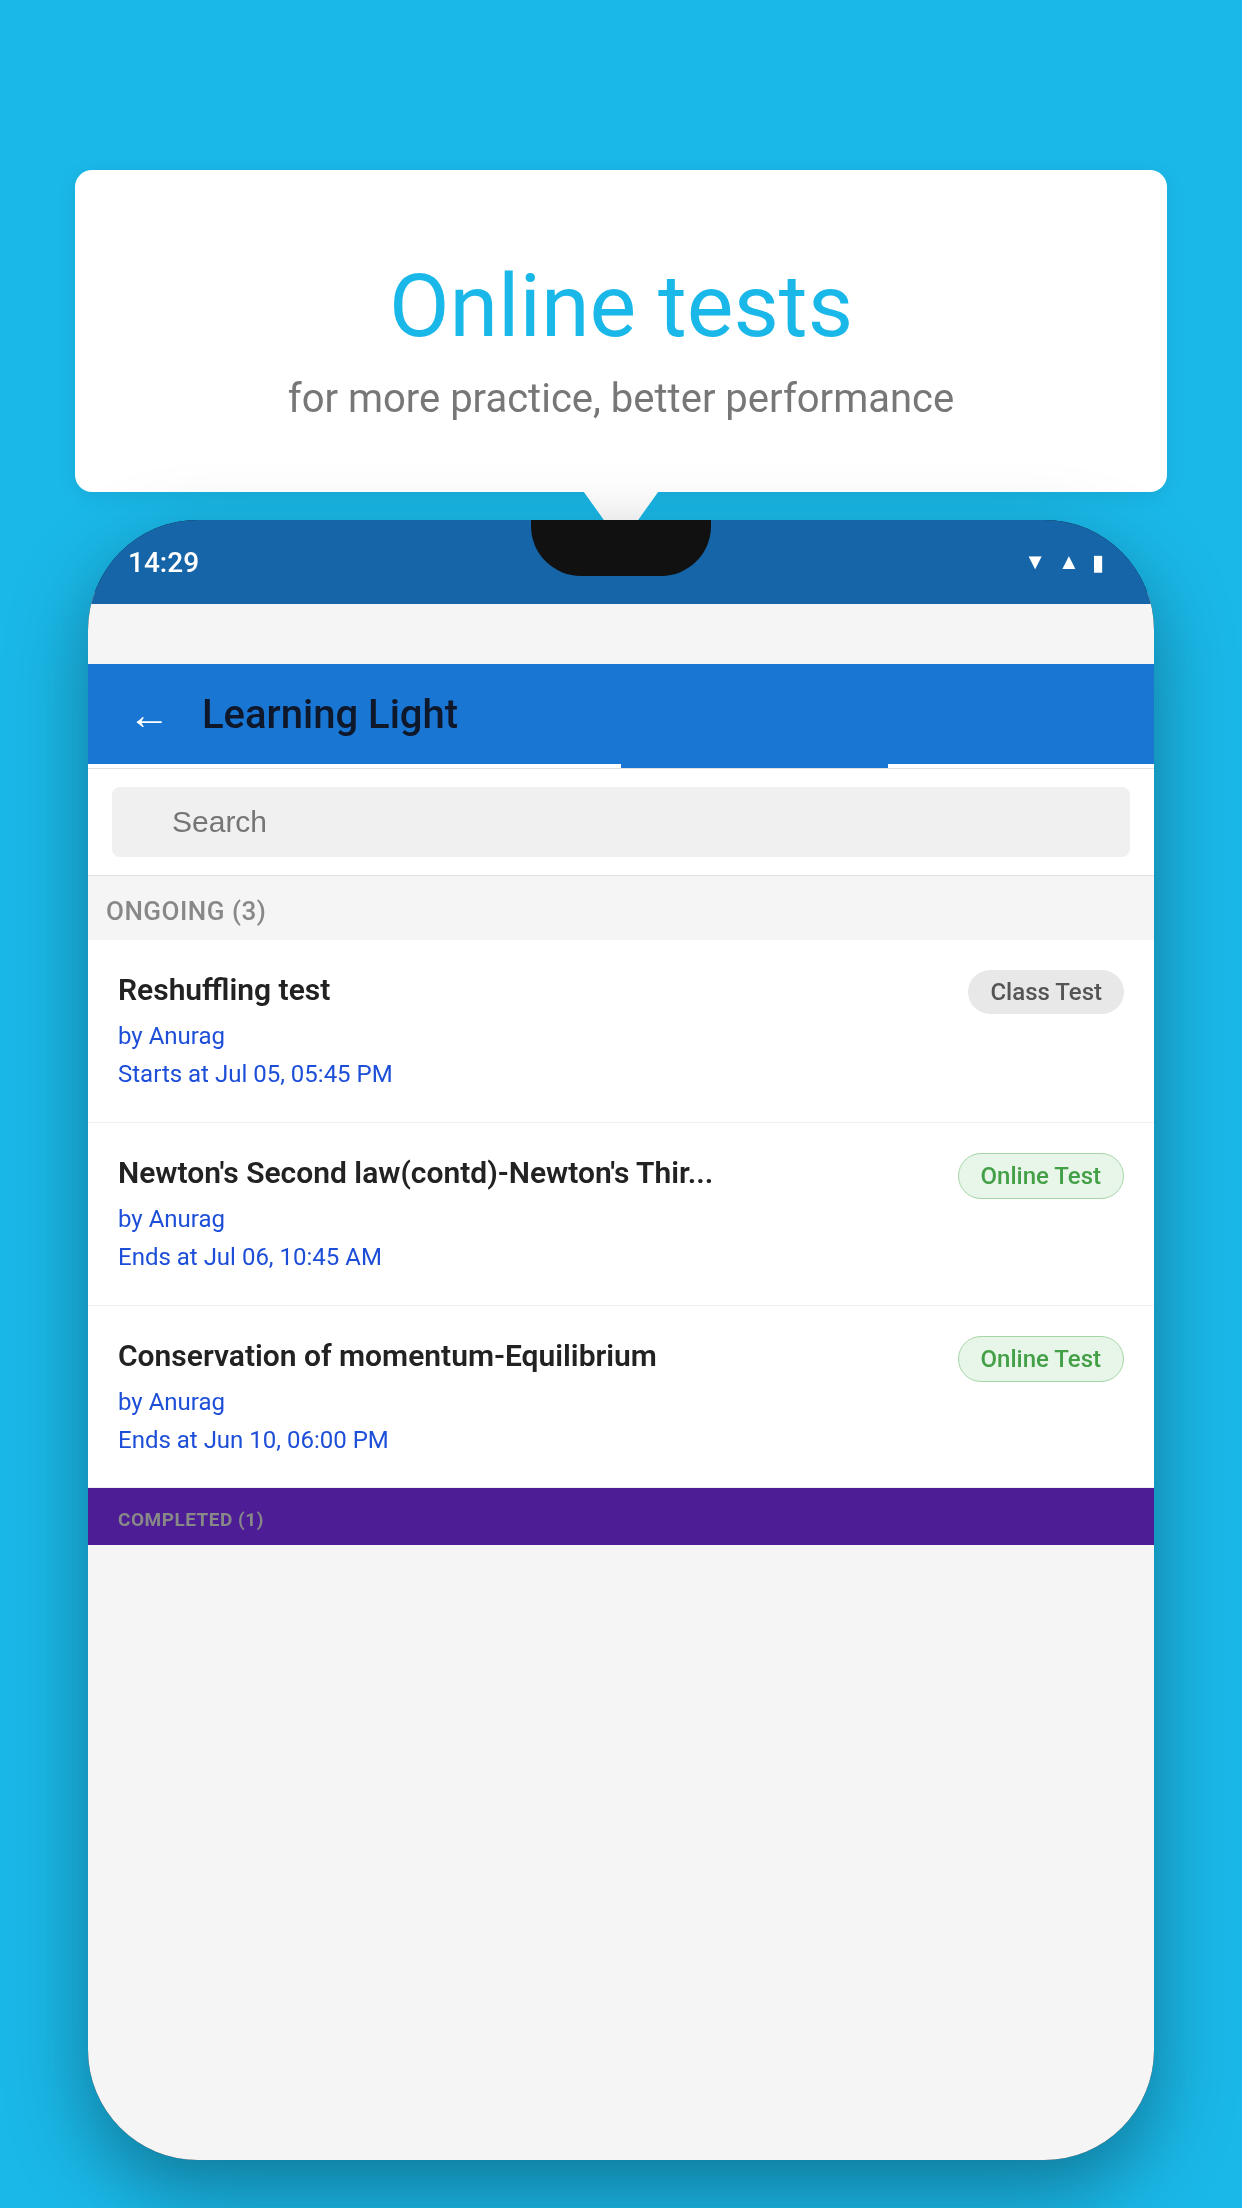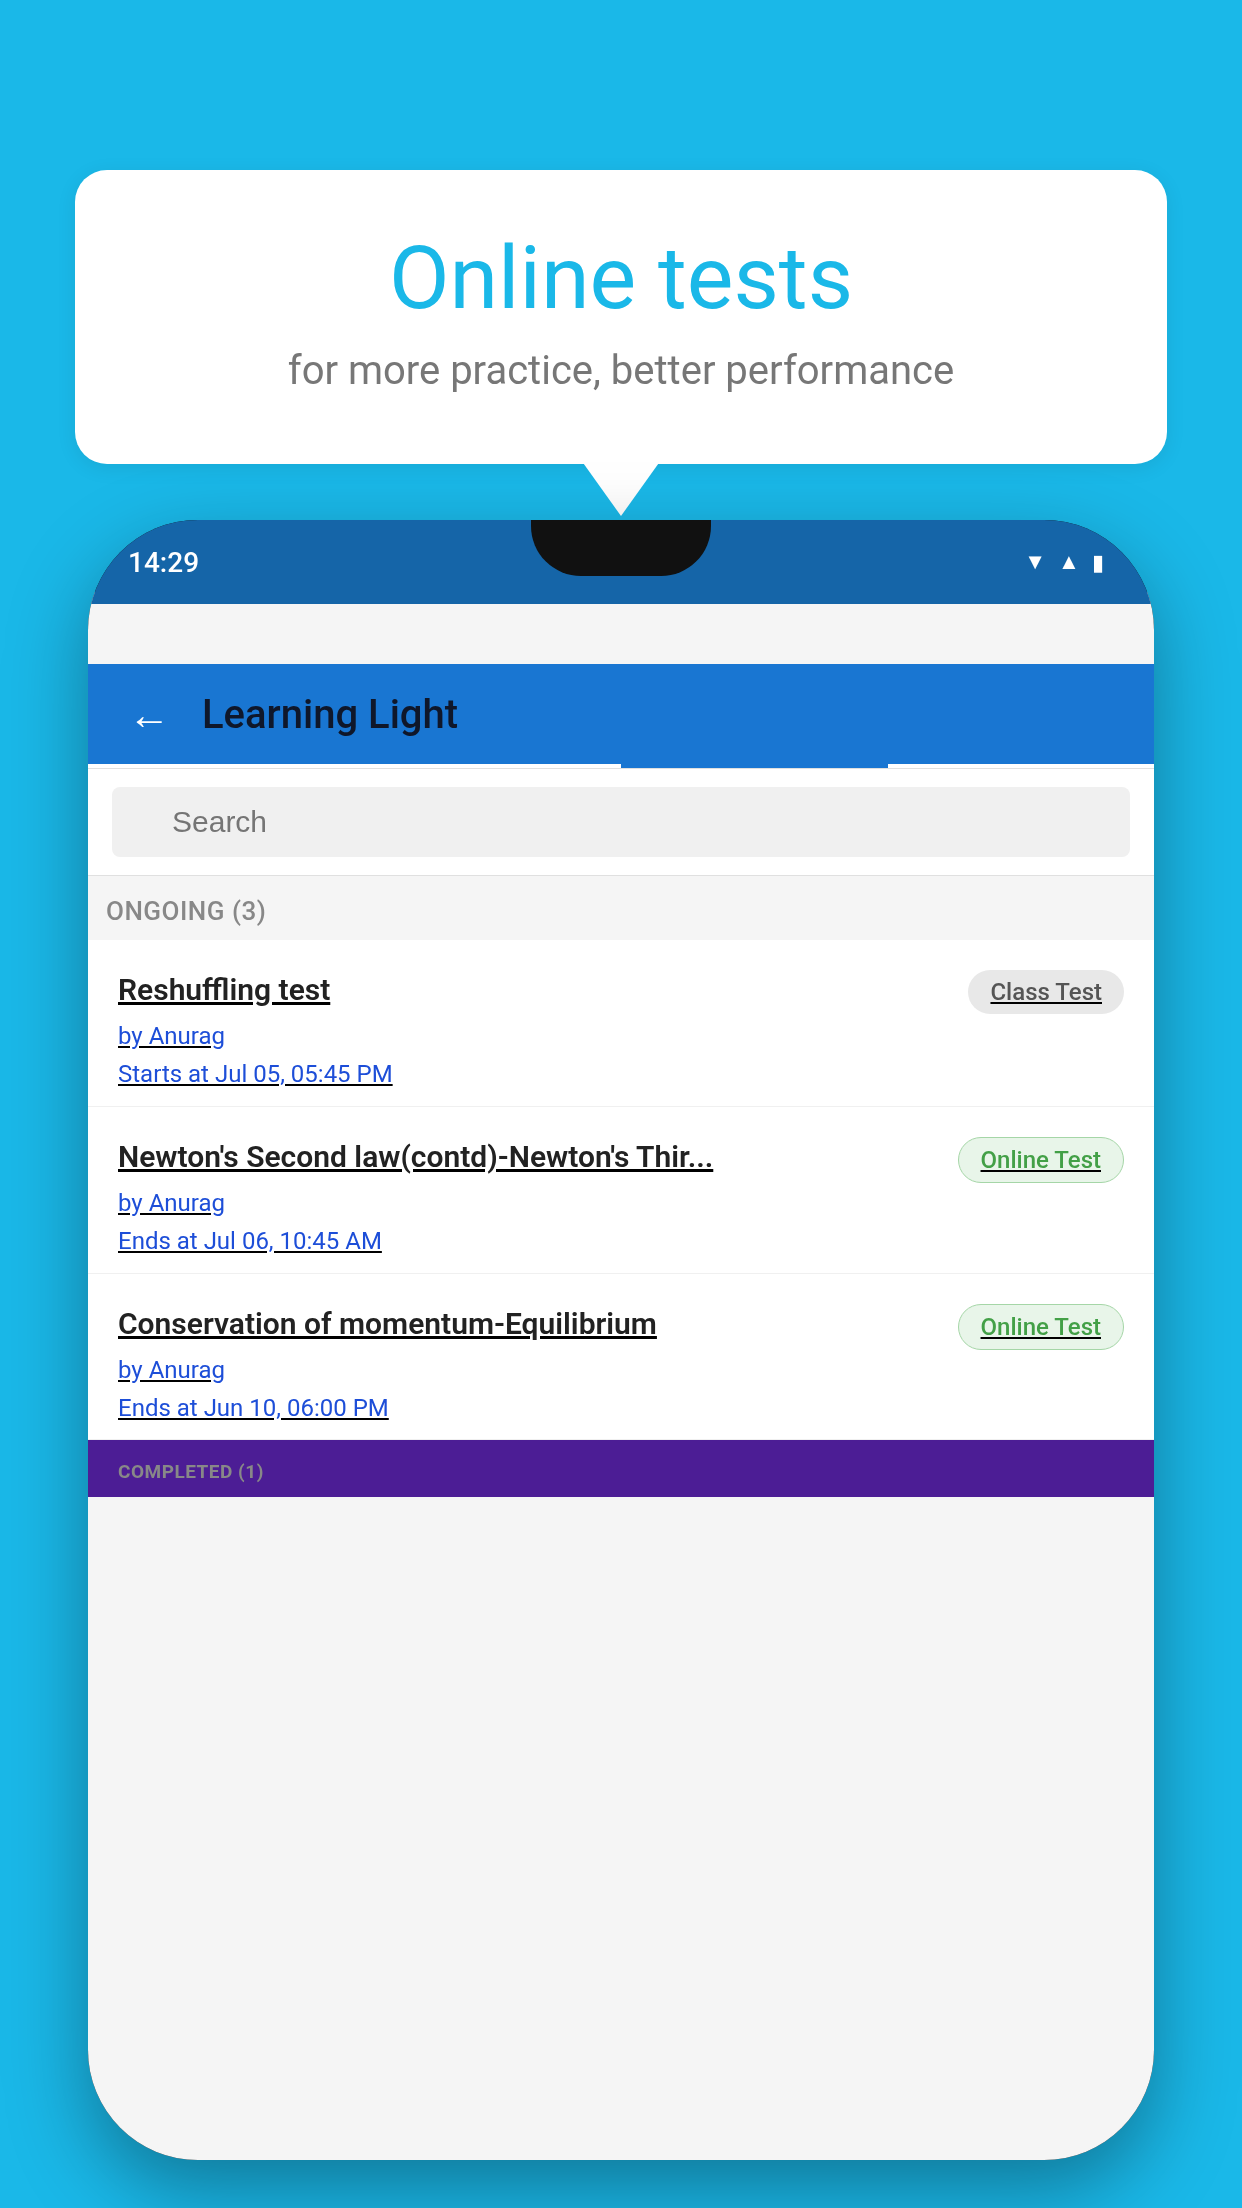--- a/index.html
+++ b/index.html
@@ -13,22 +13,22 @@
       position: relative;
     }
 
     
     .speech-bubble {
       position: absolute;
       top: 170px;
       left: 75px;
       right: 75px;
       background: white;
-      border-radius: 32px;
-      padding: 60px 80px 70px;
+      border-radius: 17px;
+      padding: 88px 80px 70px;
       text-align: center;
       box-shadow: 0 4px 20px rgba(0,0,0,0.08);
     }
     .speech-bubble::after {
       content: '';
       position: absolute;
       bottom: -52px;
       left: 50%;
       transform: translateX(-50%);
       width: 0;
@@ -215,26 +215,25 @@
       font-weight: 500;
       background: #f5f5f5;
       letter-spacing: 0.5px;
     }
 
     
     .test-list {
       background: white;
     }
     .test-item {
-      padding: 30px 30px 12px;
+      padding: 30px 30px 28px;
       border-bottom: 1px solid #f0f0f0;
       display: flex;
       justify-content: space-between;
       align-items: flex-start;
-      text-decoration: underline;
     }
     .test-item-left {
       flex: 1;
       padding-right: 20px;
     }
     .test-item-title {
       font-size: 30px;
       font-weight: 600;
       color: #222;
       margin-bottom: 8px;

